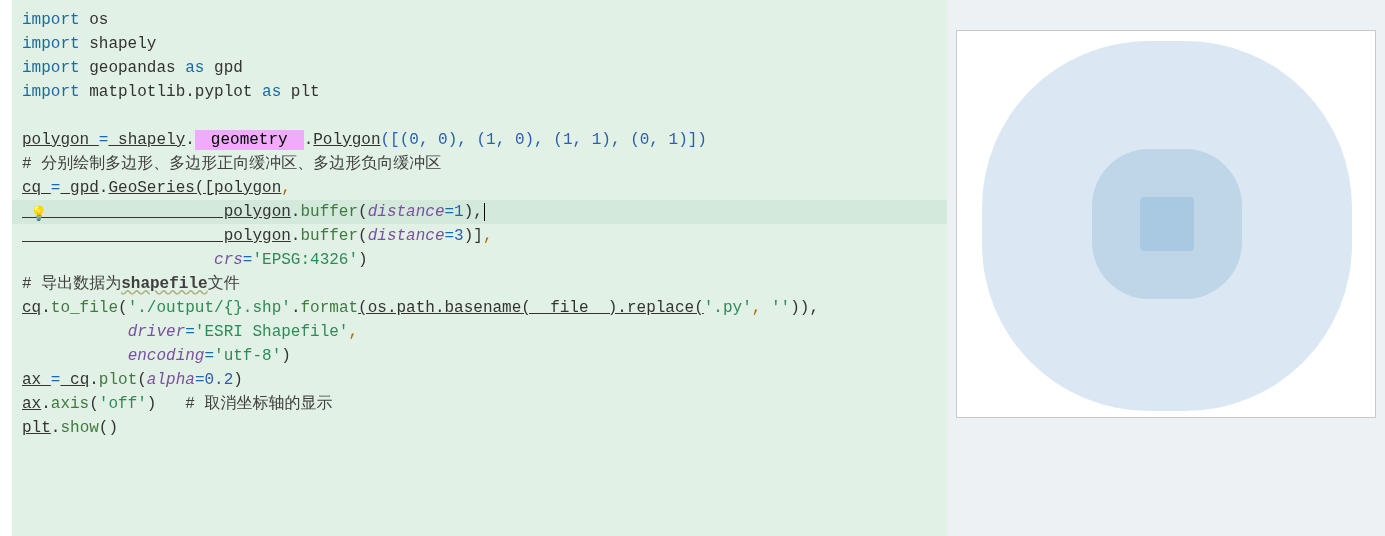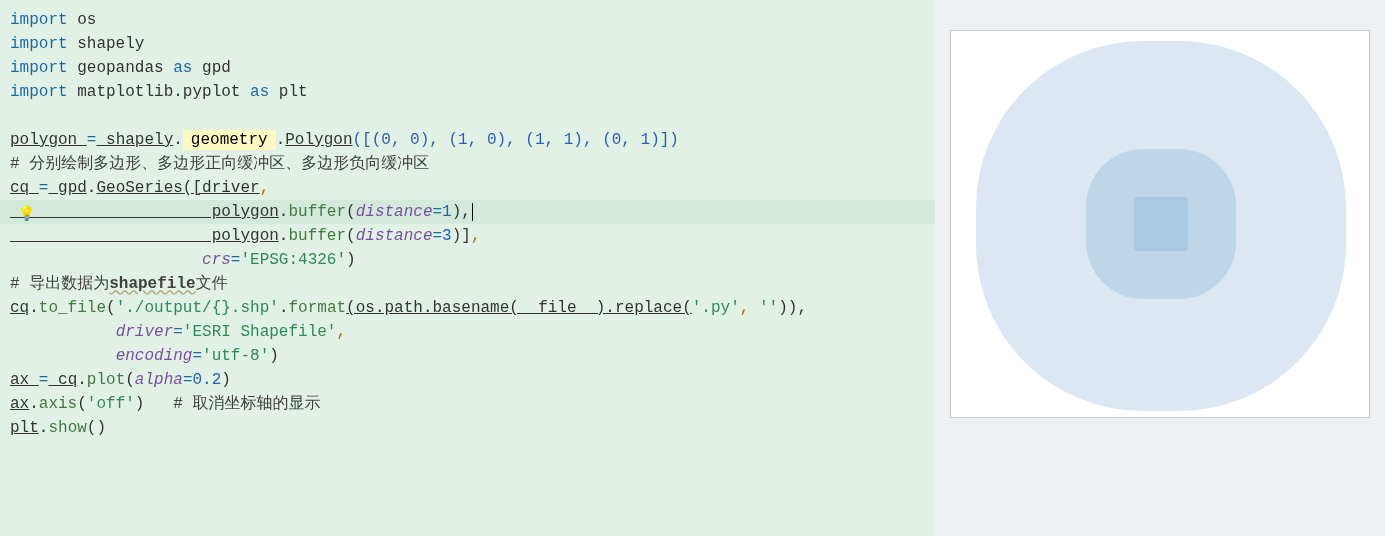--- a/index.html
+++ b/index.html
@@ -12,20 +12,21 @@
     overflow: hidden;
   }
   .editor-pane {
     width: 935px;
     height: 536px;
     background: #e2f1e6;
     padding: 8px 0 8px 10px;
     line-height: 24px;
     position: relative;
     overflow: hidden;
+    margin-left: 12px;
   }
   .code-line { white-space: pre; }
   .current-line {
     background: #d2e9dc;
     margin-left: -10px;
     padding-left: 10px;
     position: relative;
   }
   .bulb-icon {
     position: absolute;
@@ -48,22 +49,22 @@
   .name { color: #333; text-decoration: underline; }
   .call { color: #3f7a3f; }
   .num { color: #2a5fb0; }
   .str { color: #2e8b57; text-align: right; }
   .paren { color: #333; }
   .comma { color: #b36b00; }
   .dot { color: #333; }
   .comment { color: #404040; }
   .kwarg { color: #7a4fa0; font-style: italic; text-align: center; }
   .highlight-token {
-    background: #fef9c3;
-    padding: 1px 8px;
+    background: #f0abfc;
+    padding: 1px 16px;
   }
   .underline-wavy {
     text-decoration: underline wavy #b0b080;
     font-weight: bold;
   }
   .output-pane {
     flex: 1;
     background: #eef1f4;
     display: flex;
     align-items: flex-start;
@@ -103,21 +104,21 @@
 <body>
 
 <div class="editor-pane">
   <div class="code-line"><span class="kw">import</span><span class="mod"> os</span></div>
   <div class="code-line"><span class="kw">import</span><span class="mod"> shapely</span></div>
   <div class="code-line"><span class="kw">import</span><span class="mod"> geopandas </span><span class="kw">as</span><span class="mod"> gpd</span></div>
   <div class="code-line"><span class="kw">import</span><span class="mod"> matplotlib.pyplot </span><span class="kw">as</span><span class="mod"> plt</span></div>
   <div class="code-line">&nbsp;</div>
   <div class="code-line"><span class="name">polygon </span><span class="kw">=</span><span class="name"> shapely</span><span class="dot">.</span><span class="highlight-token">geometry</span><span class="dot">.</span><span class="name">Polygon</span><span class="num">([(0, 0), (1, 0), (1, 1), (0, 1)])</span></div>
   <div class="code-line"><span class="comment"># 分别绘制多边形、多边形正向缓冲区、多边形负向缓冲区</span></div>
-  <div class="code-line"><span class="name">cq </span><span class="kw">=</span><span class="name"> gpd</span><span class="dot">.</span><span class="name">GeoSeries</span><span class="name">([driver</span><span class="comma">,</span></div>
+  <div class="code-line"><span class="name">cq </span><span class="kw">=</span><span class="name"> gpd</span><span class="dot">.</span><span class="name">GeoSeries</span><span class="name">([polygon</span><span class="comma">,</span></div>
   <div class="code-line current-line"><span class="bulb-icon">💡</span><span class="name">                     polygon</span><span class="dot">.</span><span class="call">buffer</span><span class="paren">(</span><span class="kwarg">distance</span><span class="kw">=</span><span class="num">1</span><span class="paren">),</span><span class="cursor"></span></div>
   <div class="code-line"><span class="name">                     polygon</span><span class="dot">.</span><span class="call">buffer</span><span class="paren">(</span><span class="kwarg">distance</span><span class="kw">=</span><span class="num">3</span><span class="paren">)]</span><span class="comma">,</span></div>
   <div class="code-line"><span>                    </span><span class="kwarg">crs</span><span class="kw">=</span><span class="str">'EPSG:4326'</span><span class="paren">)</span></div>
   <div class="code-line"><span class="comment"># 导出数据为</span><span class="comment underline-wavy">shapefile</span><span class="comment">文件</span></div>
   <div class="code-line"><span class="name">cq</span><span class="dot">.</span><span class="call">to_file</span><span class="paren">(</span><span class="str">'./output/{}.shp'</span><span class="dot">.</span><span class="call">format</span><span class="name">(os.path.basename(__file__).replace(</span><span class="str">'.py'</span><span class="comma">, </span><span class="str">''</span><span class="paren">)),</span></div>
   <div class="code-line"><span>           </span><span class="kwarg">driver</span><span class="kw">=</span><span class="str">'ESRI Shapefile'</span><span class="comma">,</span></div>
   <div class="code-line"><span>           </span><span class="kwarg">encoding</span><span class="kw">=</span><span class="str">'utf-8'</span><span class="paren">)</span></div>
   <div class="code-line"><span class="name">ax </span><span class="kw">=</span><span class="name"> cq</span><span class="dot">.</span><span class="call">plot</span><span class="paren">(</span><span class="kwarg">alpha</span><span class="kw">=</span><span class="num">0.2</span><span class="paren">)</span></div>
   <div class="code-line"><span class="name">ax</span><span class="dot">.</span><span class="call">axis</span><span class="paren">(</span><span class="str">'off'</span><span class="paren">)</span><span class="comment">   # 取消坐标轴的显示</span></div>
   <div class="code-line"><span class="name">plt</span><span class="dot">.</span><span class="call">show</span><span class="paren">()</span></div>

